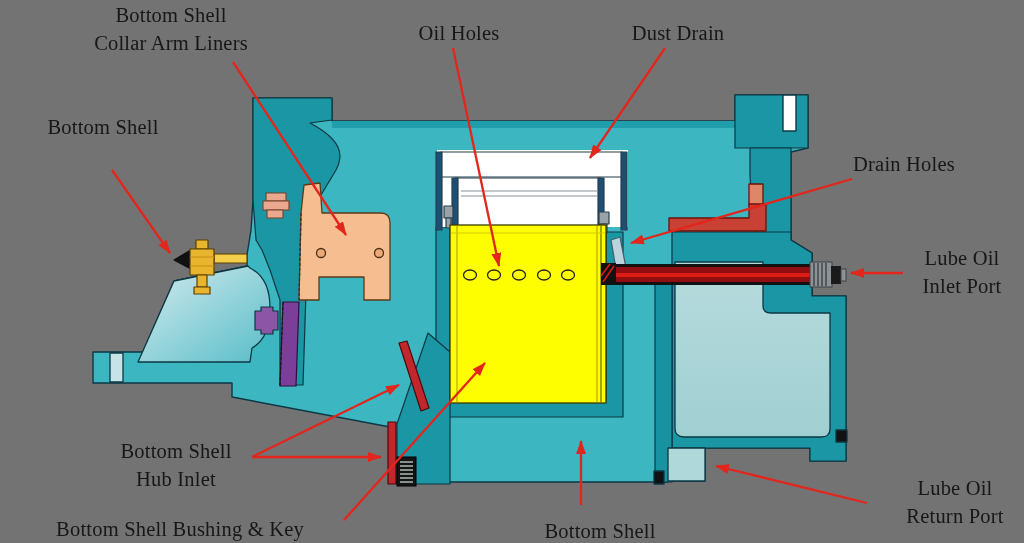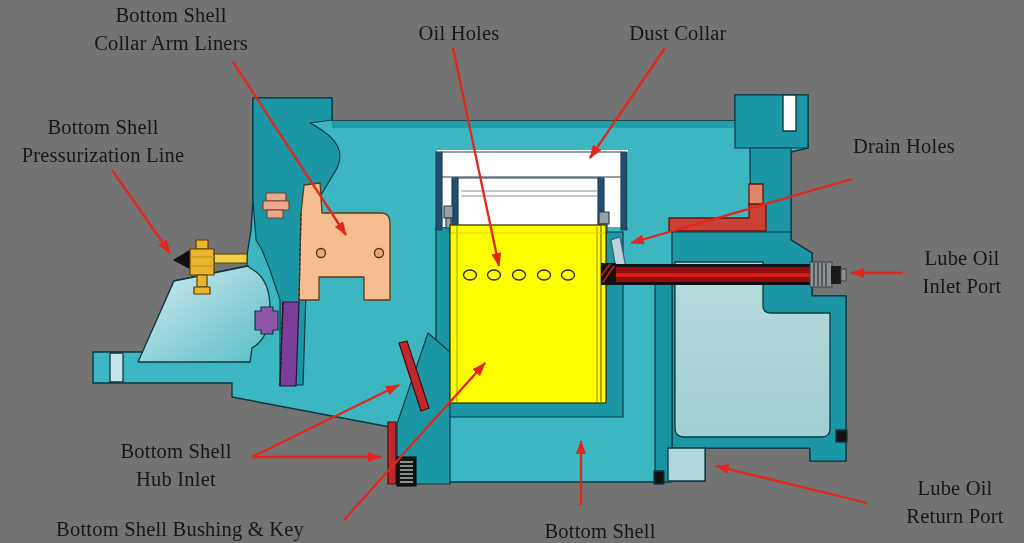--- a/index.html
+++ b/index.html
@@ -200,27 +200,26 @@
 </svg>
 
 <div class="lbl" style="left:56px;  top:1px;   width:230px;">
   <span class="ln">Bottom Shell</span>
   <span class="ln">Collar Arm Liners</span>
 </div>
 <div class="lbl" style="left:399px; top:19px;  width:120px;text-align:center;">
   <span class="ln">Oil Holes</span>
 </div>
 <div class="lbl" style="left:608px; top:19px;  width:140px;">
-  <span class="ln">Dust Collar</span>
+  <span class="ln">Dust Drain</span>
 </div>
 <div class="lbl" style="left:0px;   top:113px; width:206px;">
   <span class="ln">Bottom Shell</span>
-  <span class="ln">Pressurization Line</span>
-</div>
-<div class="lbl" style="left:824px; top:132px; width:160px;">
+</div>
+<div class="lbl" style="left:824px; top:150px; width:160px;">
   <span class="ln">Drain Holes</span>
 </div>
 <div class="lbl" style="left:884px; top:244px; width:156px;">
   <span class="ln">Lube Oil</span>
   <span class="ln">Inlet Port</span>
 </div>
 <div class="lbl" style="left:76px;  top:437px; width:200px;">
   <span class="ln">Bottom Shell</span>
   <span class="ln">Hub Inlet</span>
 </div>

